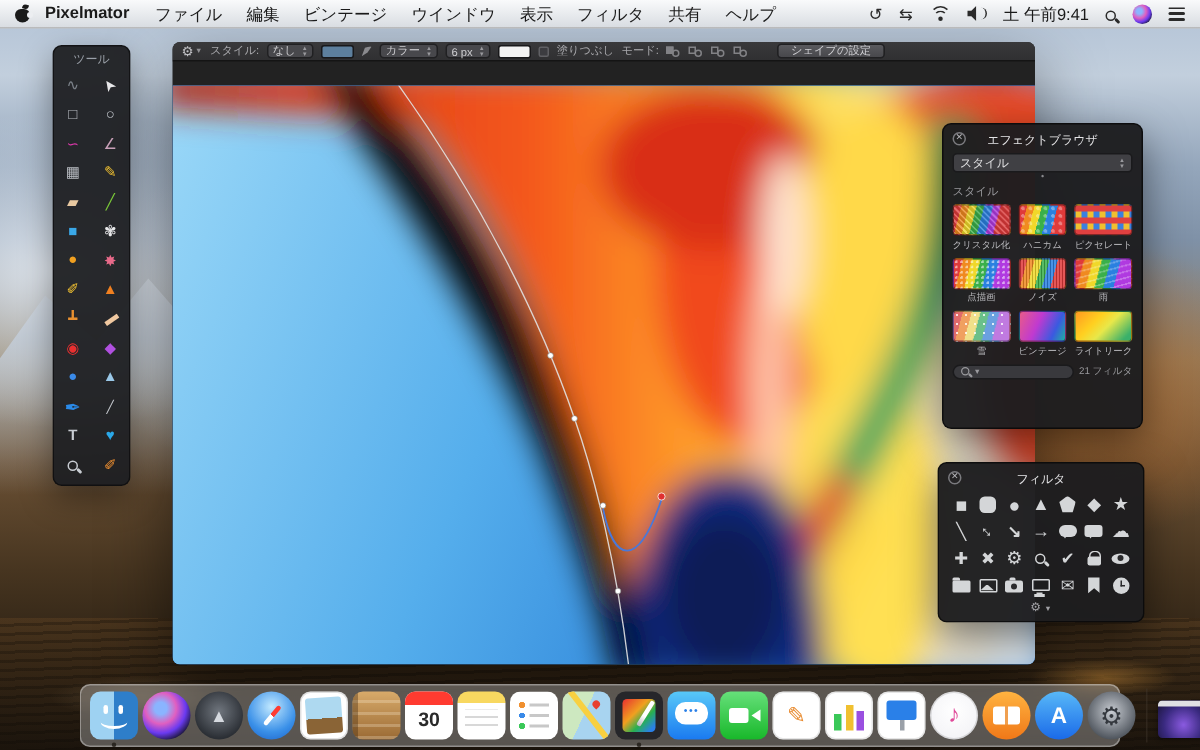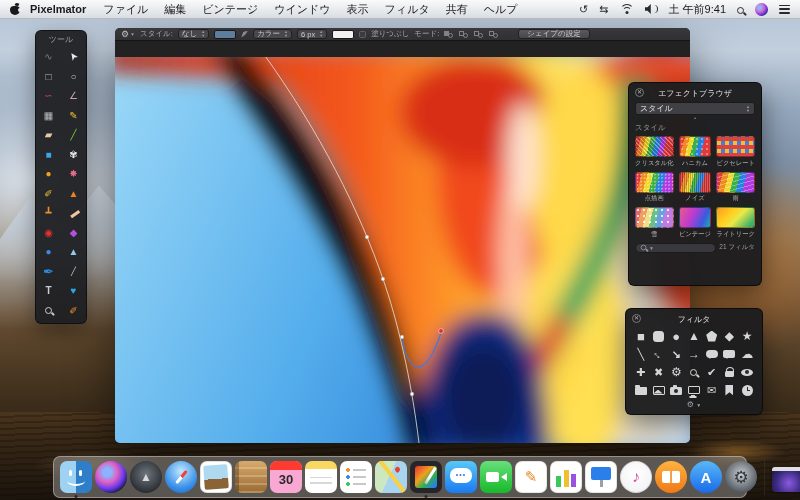--- a/index.html
+++ b/index.html
@@ -184,21 +184,21 @@
   .dk-launchpad { background:radial-gradient(circle at 50% 42%, #70767e, #2b2f35 72%); color:#d6dae0; font-size:12px; display:flex; align-items:center; justify-content:center; }
   .dk-safari { background:radial-gradient(circle at 50% 32%, #c2e9ff, #3a90e8 62%, #1a60c8); overflow:hidden; }
   .dk-safari::after { content:""; position:absolute; left:14.5px; top:8px; width:3px; height:16px; border-radius:1.5px;
     background:linear-gradient(180deg,#ff3b30 50%,#fff 50%); transform:rotate(40deg); }
   .dk-photos { background:#fff; box-shadow:inset 0 0 0 1px rgba(0,0,0,.12); }
   .dk-photos::after { content:""; position:absolute; inset:4px; border-radius:2px;
     background:linear-gradient(180deg,#aed9f0 0 58%,#8a6436 58%); transform:rotate(-4deg); }
   .dk-contacts { background:linear-gradient(180deg,#d8aa6a,#9a6a34); }
   .dk-contacts::after { content:""; position:absolute; inset:0; border-radius:7px;
     background:linear-gradient(90deg,rgba(60,35,10,.35) 0 4px,transparent 4px), repeating-linear-gradient(180deg,transparent 0 6px,rgba(255,245,225,.25) 6px 8px); }
-  .dk-calendar { background:#f9a8d4; }
+  .dk-calendar { background:#ffffff; }
   .dk-calendar::before { content:""; position:absolute; top:0; left:0; right:0; height:9px; background:#ff3b30; border-radius:7px 7px 0 0; }
   .cal-num { position:absolute; left:0; right:0; top:11px; text-align:center; font-size:13px; font-weight:bold; color:#2a2a2a; }
   .dk-notes { background:linear-gradient(180deg,#f8d860 0 8px,#fff 8px); }
   .dk-notes::after { content:""; position:absolute; inset:12px 5px 5px; background:repeating-linear-gradient(180deg,transparent 0 4px,#d8d8d8 4px 5.5px); }
   .dk-reminders { background:#fff;
     background-image:
       radial-gradient(circle 2px at 8px 9px,#f09030 97%,transparent),
       radial-gradient(circle 2px at 8px 16px,#3a8ae8 97%,transparent),
       radial-gradient(circle 2px at 8px 23px,#3ac858 97%,transparent),
       linear-gradient(#c8c8c8,#c8c8c8),linear-gradient(#c8c8c8,#c8c8c8),linear-gradient(#c8c8c8,#c8c8c8);

